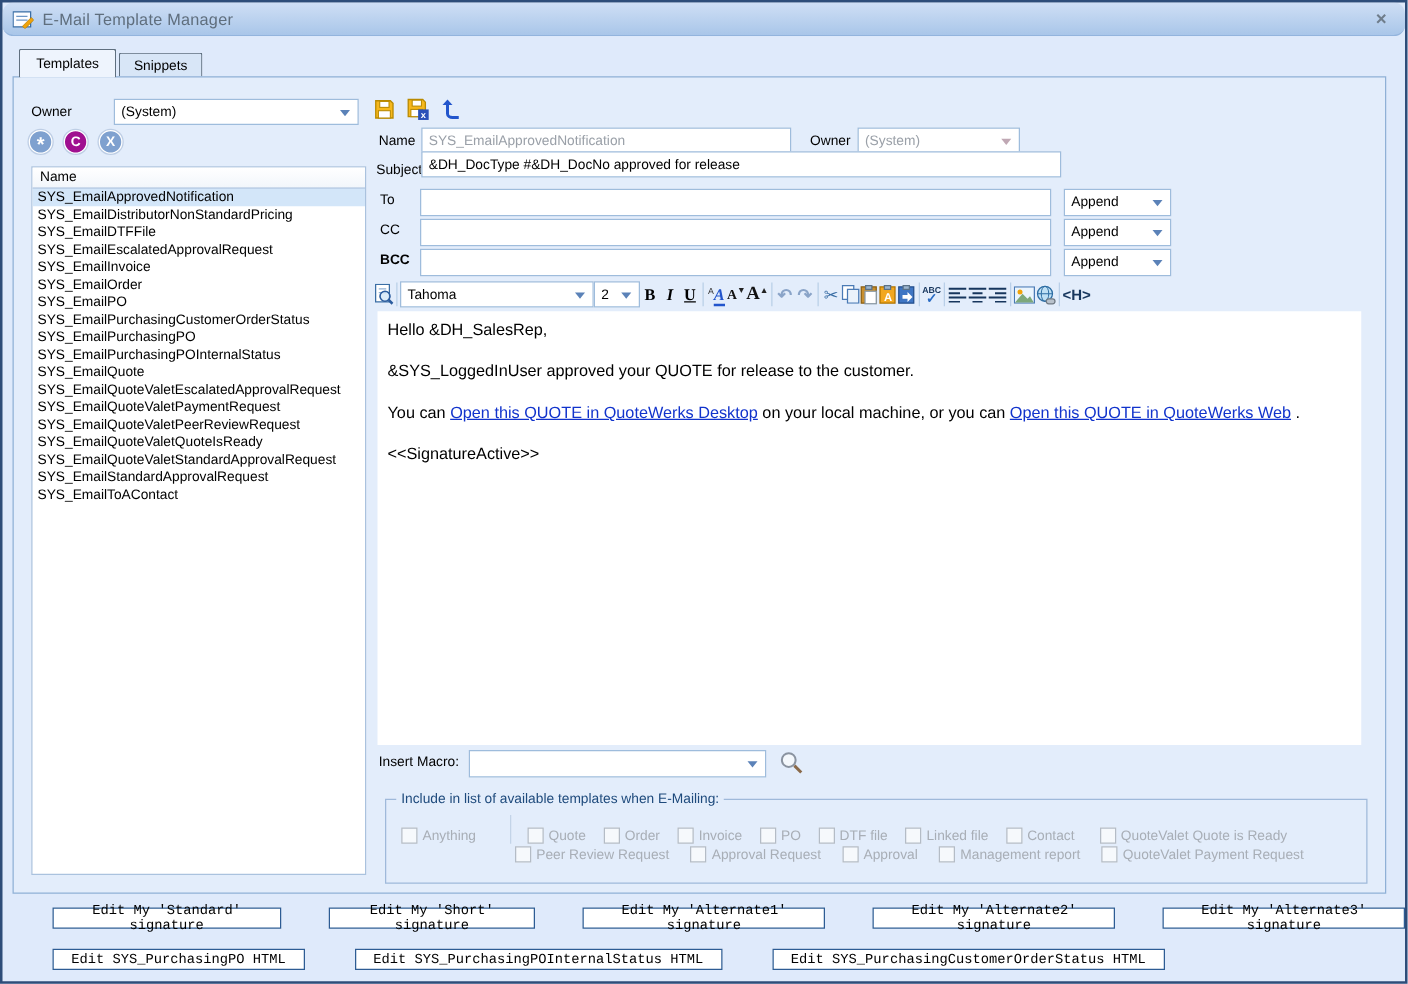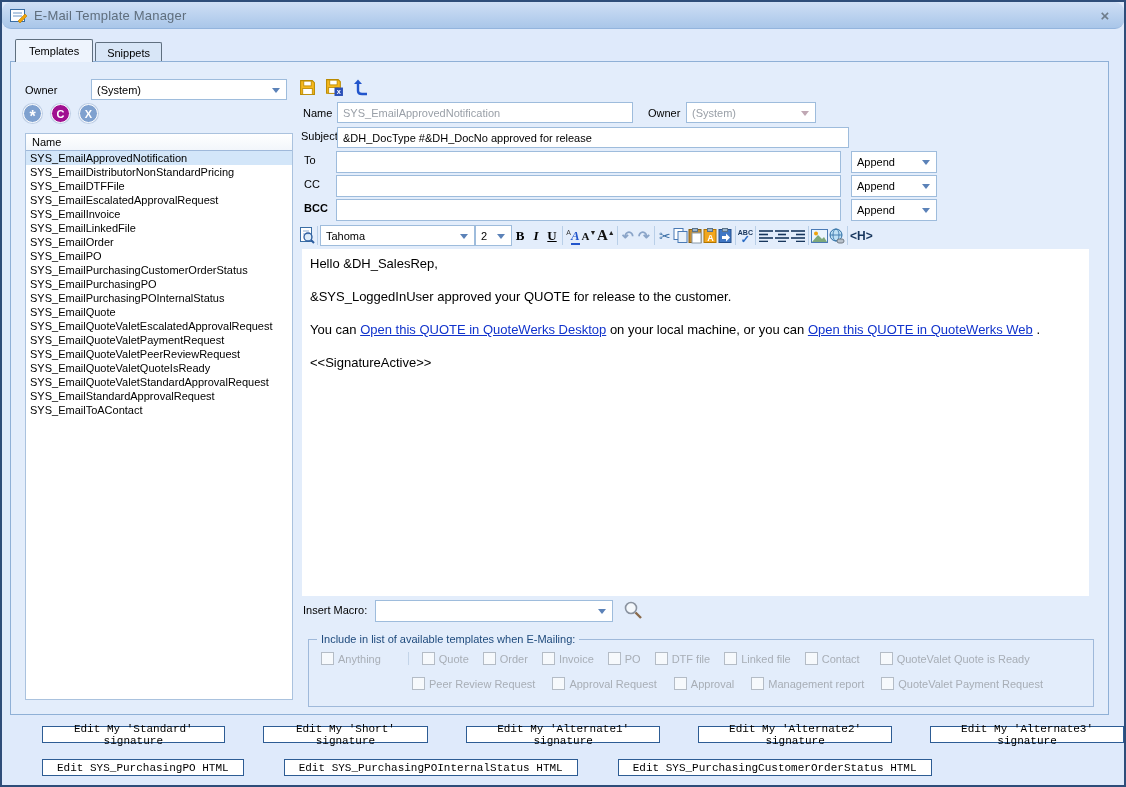--- a/index.html
+++ b/index.html
@@ -58,21 +58,21 @@
 
   
   .save-row { position:absolute; left:288px; top:16px; display:flex; align-items:center; gap:9px; }
   .tb-ic { display:inline-flex; align-items:center; justify-content:center; }
 
   .name-label    { position:absolute; left:292px; top:45px; }
   .name-input    { position:absolute; left:326px; top:40px; width:296px; height:21px; }
   .owner2-label  { position:absolute; left:637px; top:45px; }
   .owner2-combo  { position:absolute; left:675px; top:40px; width:130px; height:21px; }
   .subject-label { position:absolute; left:290px; top:68px; }
-  .subject-input { position:absolute; left:326px; top:65px; width:512px; height:21px; }
+  .subject-input { position:absolute; left:326px; top:59px; width:512px; height:21px; }
 
   .rcp-label { position:absolute; left:293px; }
   .rcp-input { position:absolute; left:325px; width:505px; height:22px; }
   .rcp-combo { position:absolute; left:840px; width:86px; height:22px; }
 
   
   .fmt-toolbar { position:absolute; left:288px; top:161px; height:25px; display:flex; align-items:center; }
   .vsep { width:1px; height:19px; background:#b9cfe8; margin:0 2px; }
   .font-combo { width:155px; height:21px; }
   .size-combo { width:37px; height:21px; }
@@ -105,21 +105,21 @@
   
   .groupbox { position:absolute; left:297px; top:577px; width:786px; height:68px;
     border:1px solid #9fb9da; }
   .groupbox .legend { position:absolute; left:8px; top:-7px; background:#e3edfb; padding:0 4px; color:#1e4a7c; }
   .cbrow { position:absolute; left:12px; display:flex; align-items:center; }
   .cbrow.r1 { top:12px; }
   .cbrow.r2 { top:37px; left:103px; }
   .cbwrap { display:flex; align-items:center; gap:4px; color:#a8aeb6; white-space:nowrap; }
   .cb { width:13px; height:13px; border:1px solid #b4bcc6; background:#f6f9fc; display:inline-block; }
   .grp-divider { width:1px; align-self:stretch; background:#c3d4e8; margin:0 13px 0 13px; }
-  .cbrow.r1 .cbwrap { margin-right:14px; }
+  .cbrow.r1 .cbwrap { margin-right:14px;margin-top:10px; }
   .cbrow.r2 .cbwrap { margin-right:17px; }
   .cbwrap.wide { margin-left:6px; }
 
   
   .btn-row { position:absolute; left:8px; display:flex; }
   .btn-row.r1 { top:724px; gap:6px; }
   .btn-row.r2 { top:757px; gap:8px; }
   .wbtn { height:17px; background:#fff; border:1px solid #2d5c94; font-size:11px;
     font-family:Liberation Mono, monospace; padding:0 11px; display:flex; align-items:center; cursor:default;margin-left:32px; }
   .btn-row.r2 .wbtn { padding:0 14px; }
@@ -165,21 +165,20 @@
       <span class="cbtn blue">X</span>
     </div>
 
     <div class="listbox">
       <div class="list-header">Name</div>
       <div class="lrow sel">SYS_EmailApprovedNotification</div>
       <div class="lrow">SYS_EmailDistributorNonStandardPricing</div>
       <div class="lrow">SYS_EmailDTFFile</div>
       <div class="lrow">SYS_EmailEscalatedApprovalRequest</div>
       <div class="lrow">SYS_EmailInvoice</div>
-      <div class="lrow">SYS_EmailLinkedFile</div>
       <div class="lrow">SYS_EmailOrder</div>
       <div class="lrow">SYS_EmailPO</div>
       <div class="lrow">SYS_EmailPurchasingCustomerOrderStatus</div>
       <div class="lrow">SYS_EmailPurchasingPO</div>
       <div class="lrow">SYS_EmailPurchasingPOInternalStatus</div>
       <div class="lrow">SYS_EmailQuote</div>
       <div class="lrow">SYS_EmailQuoteValetEscalatedApprovalRequest</div>
       <div class="lrow">SYS_EmailQuoteValetPaymentRequest</div>
       <div class="lrow">SYS_EmailQuoteValetPeerReviewRequest</div>
       <div class="lrow">SYS_EmailQuoteValetQuoteIsReady</div>

